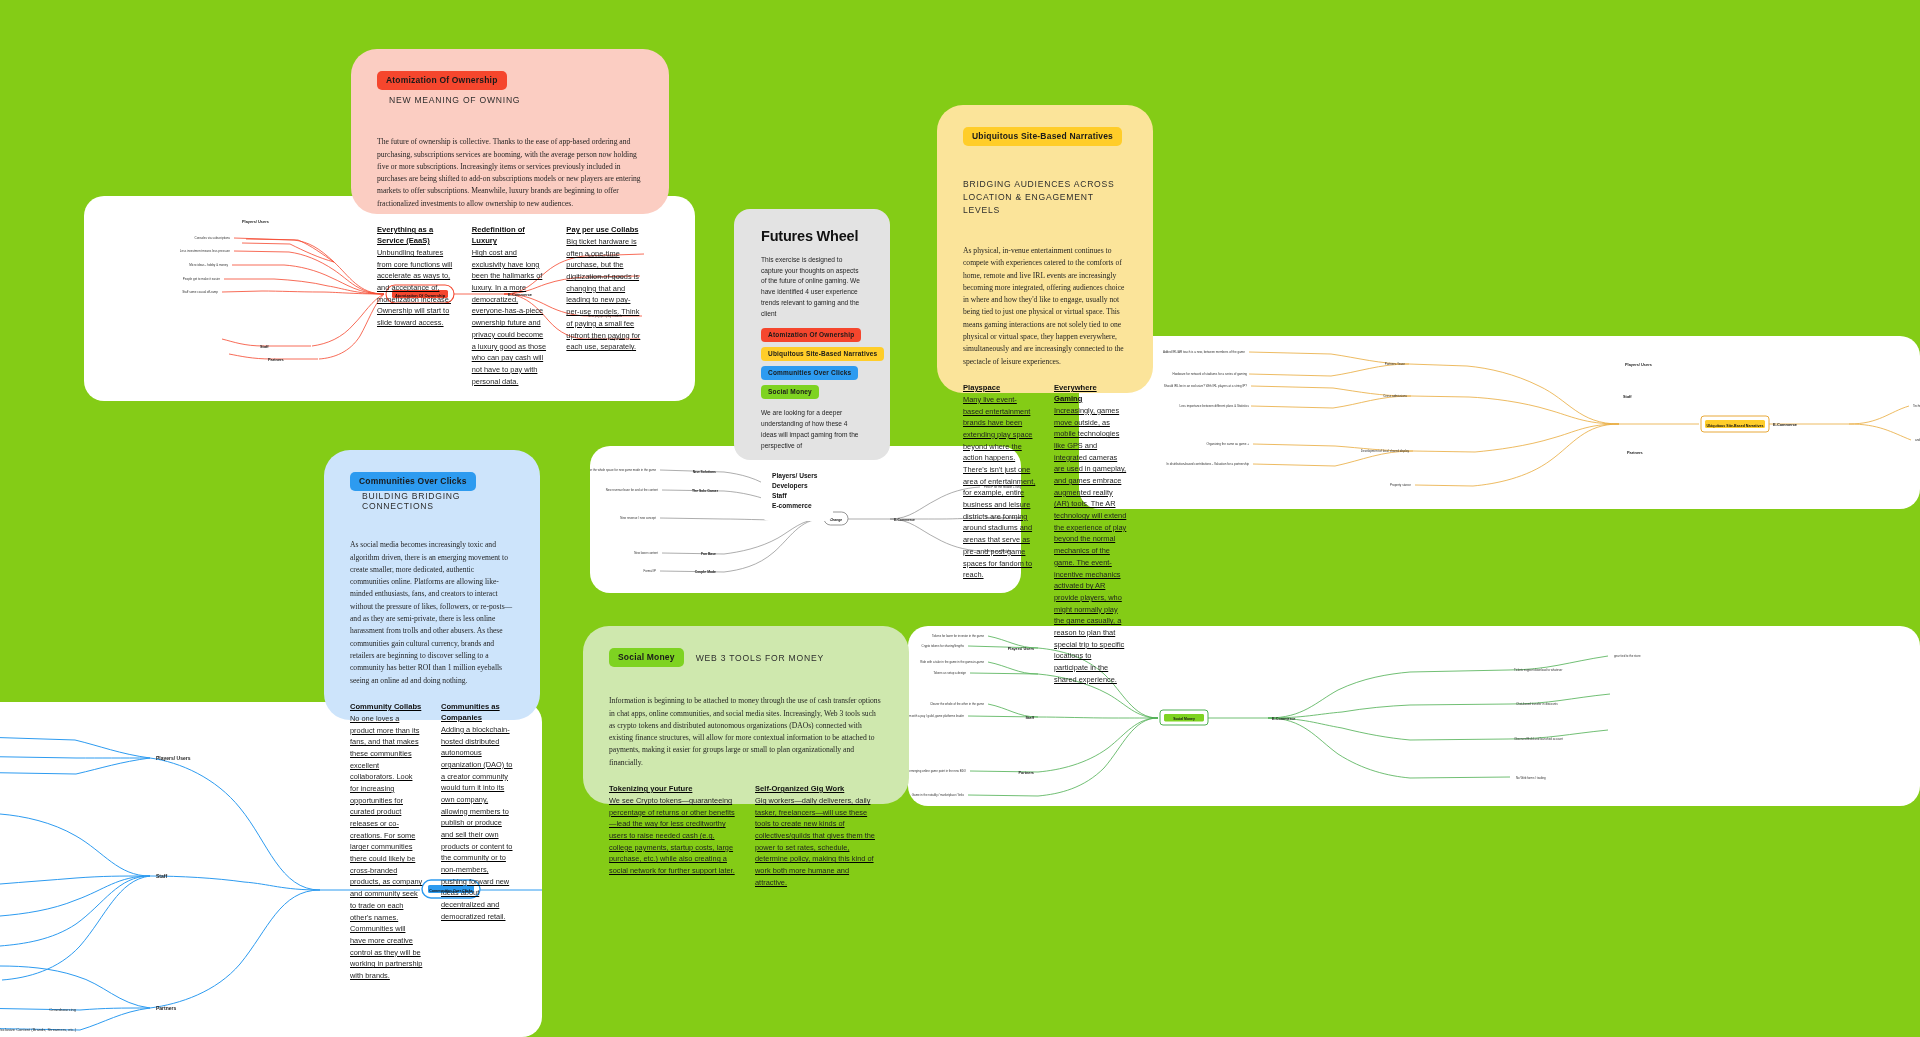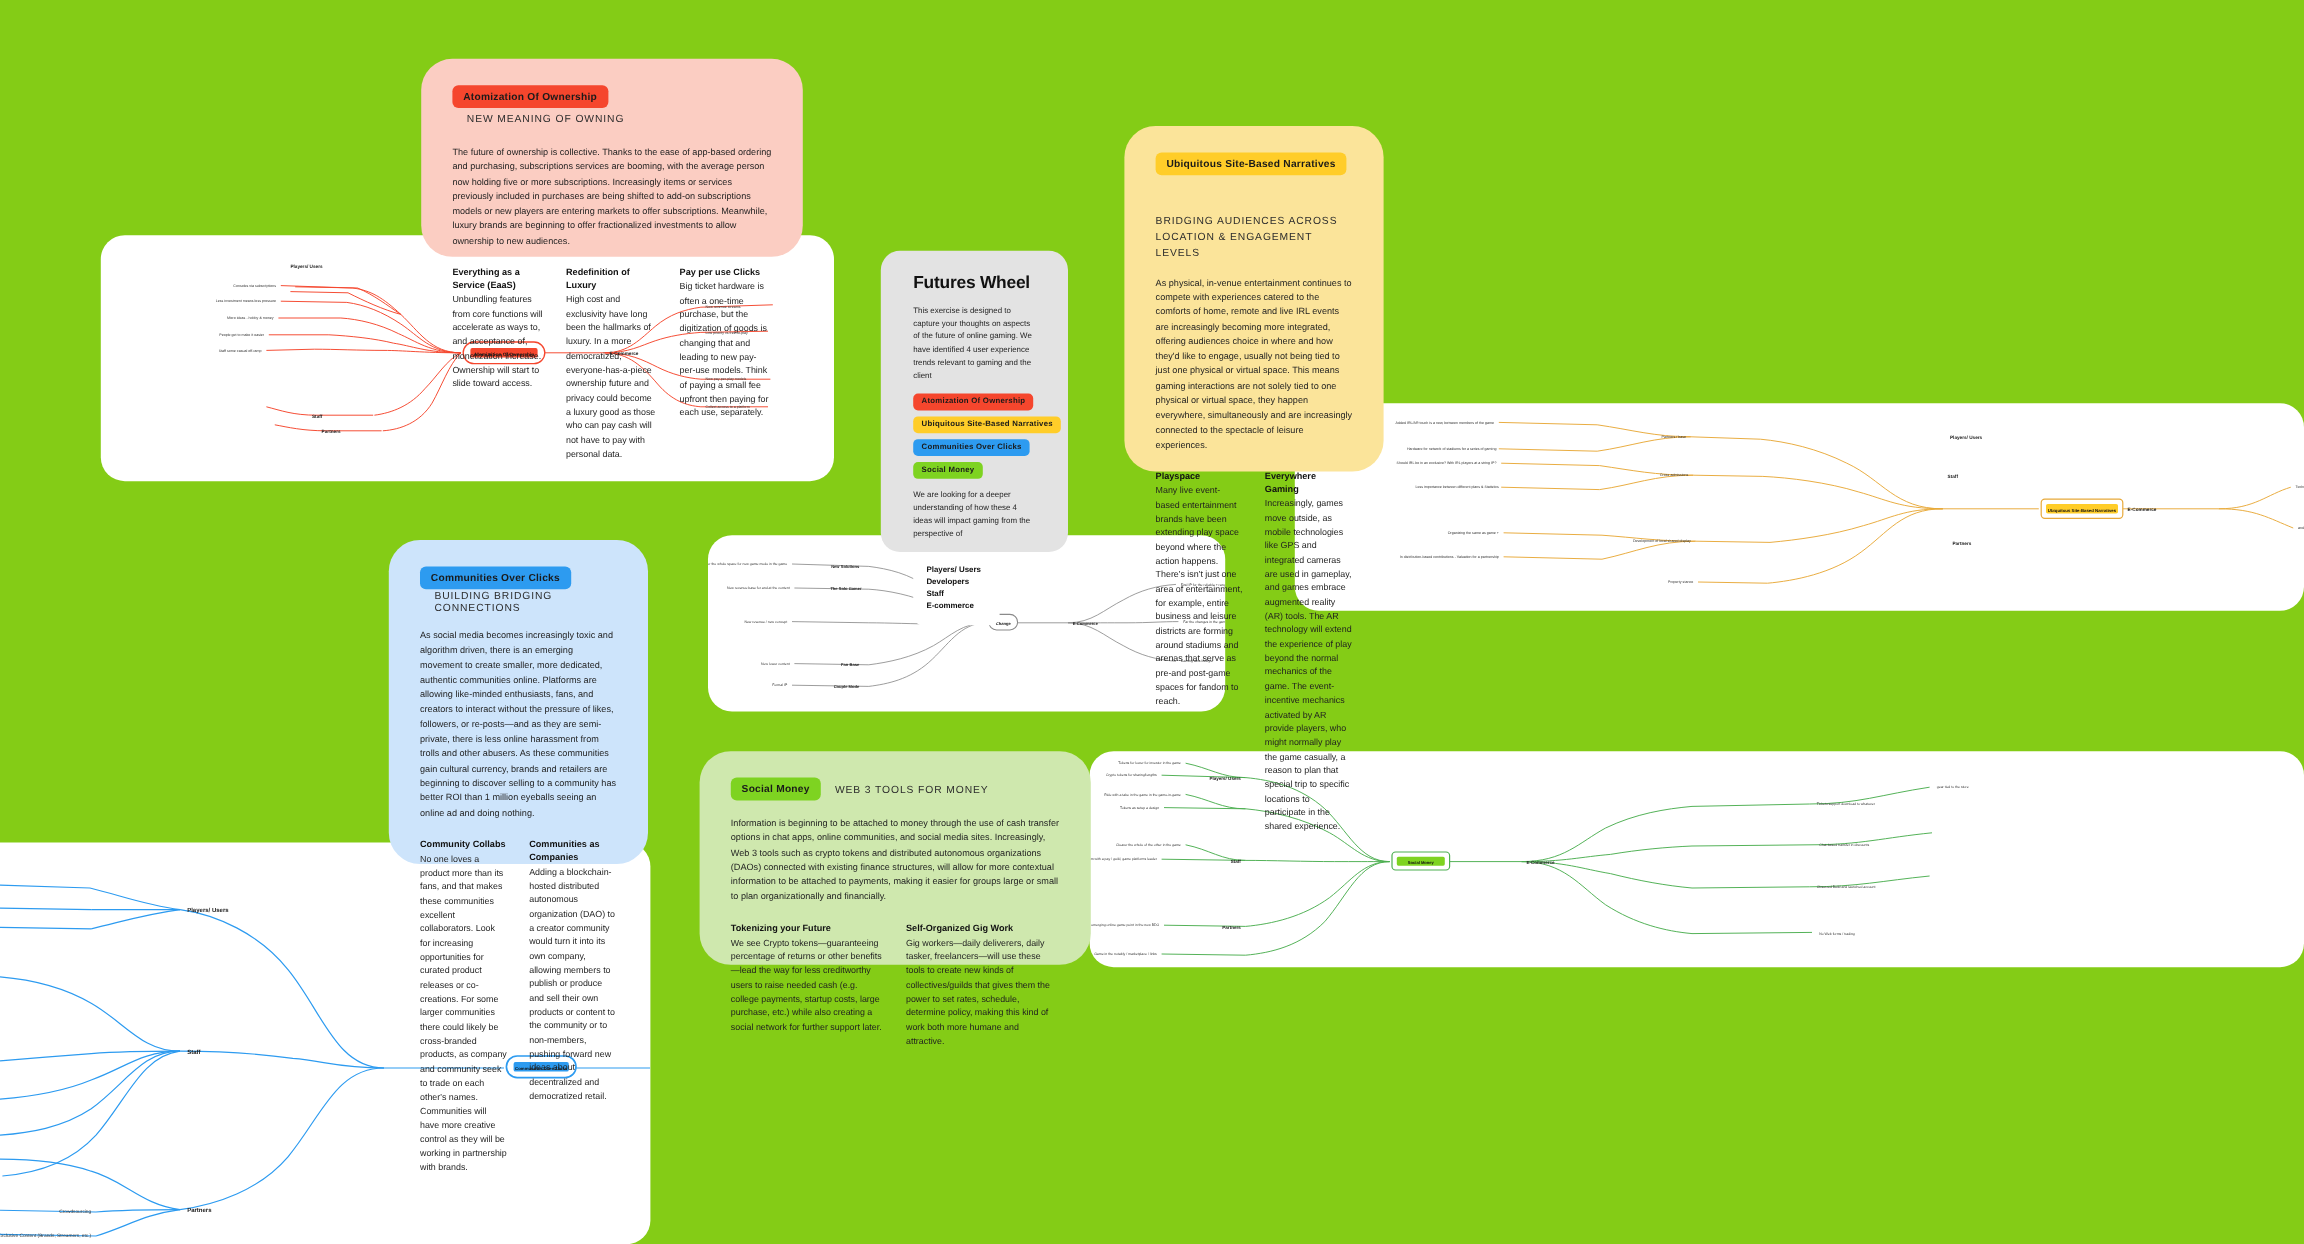--- a/index.html
+++ b/index.html
@@ -58,27 +58,29 @@
     letter-spacing: .75px;
     color: #2d2d2d;
     line-height: 1.5;
     margin-top: 32px;
   }
 
   .body-copy {
     font-size: 7.6px;
     line-height: 1.62;
     color: #1f1f1f;
-    margin-top: 13px;
+    margin-top: 28px;
+    font-family: Liberation Serif, serif;
   }
 
   .cols {
     display: flex;
     gap: 18px;
     margin-top: 14px;
+    text-decoration: underline;
   }
   .col { flex: 1; }
   .col h4 {
     font-size: 7.6px;
     font-weight: bold;
     color: #111;
     margin-bottom: 1px;
     line-height: 1.45;
   }
   .col p {
@@ -485,21 +487,21 @@
     <div class="cols">
       <div class="col">
         <h4>Everything as a Service (EaaS)</h4>
         <p>Unbundling features from core functions will accelerate as ways to, and acceptance of, monetization increase. Ownership will start to slide toward access.</p>
       </div>
       <div class="col">
         <h4>Redefinition of Luxury</h4>
         <p>High cost and exclusivity have long been the hallmarks of luxury. In a more democratized, everyone-has-a-piece ownership future and privacy could become a luxury good as those who can pay cash will not have to pay with personal data.</p>
       </div>
       <div class="col">
-        <h4>Pay per use Clicks</h4>
+        <h4>Pay per use Collabs</h4>
         <p>Big ticket hardware is often a one-time purchase, but the digitization of goods is changing that and leading to new pay-per-use models. Think of paying a small fee upfront then paying for each use, separately.</p>
       </div>
     </div>
   </div>
 
   <div class="card" id="card-ubiquitous">
     <div>
       <span class="badge yellow">Ubiquitous Site-Based Narratives</span>
     </div>
     <div class="subhead">BRIDGING AUDIENCES ACROSS LOCATION &amp; ENGAGEMENT LEVELS</div>

